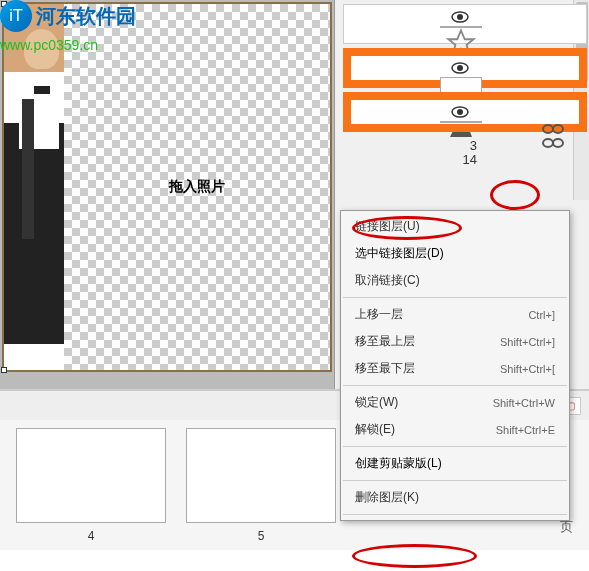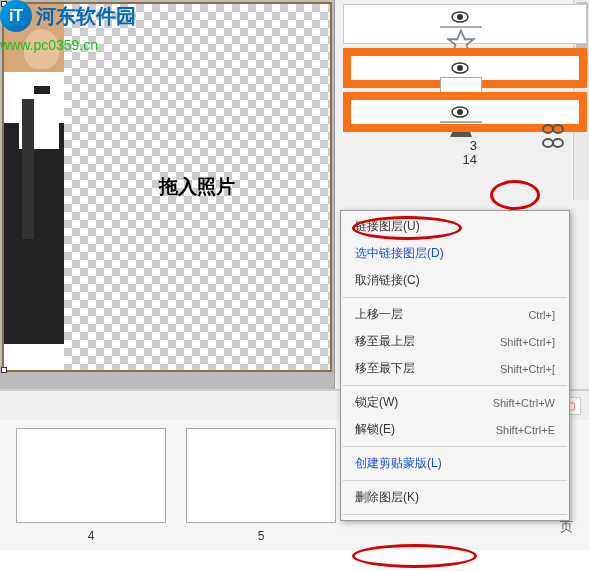--- a/index.html
+++ b/index.html
@@ -1,20 +1,20 @@
 <!DOCTYPE html>
 <html><head>
   <meta charset="utf-8">
   <style>
     * { margin: 0; padding: 0; box-sizing: border-box; }
     body { font-family: "Microsoft YaHei", sans-serif; font-size: 12px; background: #fff; width: 589px; height: 571px; overflow: hidden; position: relative; }
     
     .watermark { position: absolute; top: 0; left: 0; z-index: 100; pointer-events: none; }
     .watermark-logo { display: flex; align-items: center; gap: 4px; }
-    .watermark-icon { width: 32px; height: 32px; background: linear-gradient(135deg, #00a0e9, #0068b7); border-radius: 50%; display: flex; align-items: center; justify-content: center; color: #fff; font-weight: bold; font-size: 16px; }
+    .watermark-icon { width: 32px; height: 32px; background: linear-gradient(135deg, #00a0e9, #0068b7); border-radius: 50%; display: flex; align-items: center; justify-content: center; color: #fff; font-weight: normal; font-size: 16px; }
     .watermark-text { font-size: 20px; font-weight: bold; color: #0068b7; }
     .watermark-url { color: #20c020; font-size: 14px; margin-top: 5px; }
     
     .main-area { display: flex; height: 390px; border-bottom: 1px solid #ccc; }
     
     .canvas-area { flex: 1; position: relative; background: #bbb; padding: 2px; }
     .canvas-border { border: 2px solid #8b6f47; background: #fff; height: 370px; position: relative; display: flex; }
     .photo-slot { width: 60px; height: 366px; background: #fff; position: relative; }
     .photo-groom { width: 60px; height: 340px; background: linear-gradient(to bottom, #d4a67a 0%, #d4a67a 20%, #fff 20%, #fff 35%, #222 35%, #222 100%); position: relative; }
     .groom-head { position: absolute; top: 25px; left: 20px; width: 35px; height: 40px; background: #e6c29b; border-radius: 50% 50% 40% 40%; }
@@ -27,21 +27,21 @@
     
     .checker-area { flex: 1; position: relative; background-image: 
       linear-gradient(45deg, #ccc 25%, transparent 25%), 
       linear-gradient(-45deg, #ccc 25%, transparent 25%), 
       linear-gradient(45deg, transparent 75%, #ccc 75%), 
       linear-gradient(-45deg, transparent 75%, #ccc 75%);
       background-size: 16px 16px;
       background-position: 0 0, 0 8px, 8px -8px, -8px 0;
       display: flex; align-items: center; justify-content: center;
     }
-    .drag-text { font-weight: bold; color: #000; font-size: 19px; }
+    .drag-text { font-weight: bold; color: #000; font-size: 14px; }
     
     .layers-panel { width: 255px; background: #f0f0f0; border-left: 1px solid #999; overflow-y: auto; position: relative; }
     .layer-item { background: #fff; border: 1px solid #ccc; margin: 4px 2px 4px 8px; padding: 6px; display: flex; align-items: center; height: 40px; position: relative; flex-direction: column; }
     .layer-item.selected { border: 8px solid #f97316; }
     .layer-eye { width: 20px; margin-right: 8px; }
     .layer-eye svg { width: 18px; height: 12px; }
     .layer-thumb { width: 42px; height: 42px; margin-right: 8px; background-image: 
       linear-gradient(45deg, #ddd 25%, transparent 25%), 
       linear-gradient(-45deg, #ddd 25%, transparent 25%), 
       linear-gradient(45deg, transparent 75%, #ddd 75%), 
@@ -52,21 +52,21 @@
     }
     .layer-thumb.photo { background: #fff; display: flex; align-items: center; justify-content: center; }
     .layer-mask { width: 30px; height: 30px; margin-right: 8px; display: flex; align-items: center; justify-content: center; }
     .layer-mask-shape { width: 22px; height: 22px; background: #555; clip-path: polygon(0 100%, 30% 40%, 50% 70%, 70% 20%, 100% 100%); }
     .layer-link { margin-left: auto; margin-right: 8px; }
     .layer-link svg { width: 24px; height: 12px; }
     .layer-num { width: 24px; text-align: right; font-size: 13px; color: #333; }
     
     .context-menu { position: absolute; top: 210px; left: 340px; width: 230px; background: #f5f5f5; border: 1px solid #999; box-shadow: 2px 2px 6px rgba(0,0,0,0.3); z-index: 50; padding: 2px 0; }
     .menu-item { padding: 5px 14px; display: flex; justify-content: space-between; align-items: center; color: #333; cursor: default; }
-    .menu-item.disabled { color: #1d4ed8; }
+    .menu-item.disabled { color: #000000; }
     .menu-sep { height: 1px; background: #ccc; margin: 3px 2px; }
     .shortcut { color: #666; font-size: 11px; }
     
     .circle-annot { position: absolute; border: 3px solid #d40000; border-radius: 50%; z-index: 60; pointer-events: none; }
     .circle1 { top: 180px; left: 490px; width: 50px; height: 30px; }
     .circle2 { top: 216px; left: 352px; width: 110px; height: 24px; }
     .circle3 { top: 544px; left: 352px; width: 125px; height: 24px; }
     
     .bottom-bar { height: 30px; background: #eee; border-top: 1px solid #ccc; display: flex; align-items: center; padding: 0 8px; gap: 8px; }
     .bottom-icons { margin-left: auto; display: flex; gap: 6px; }

